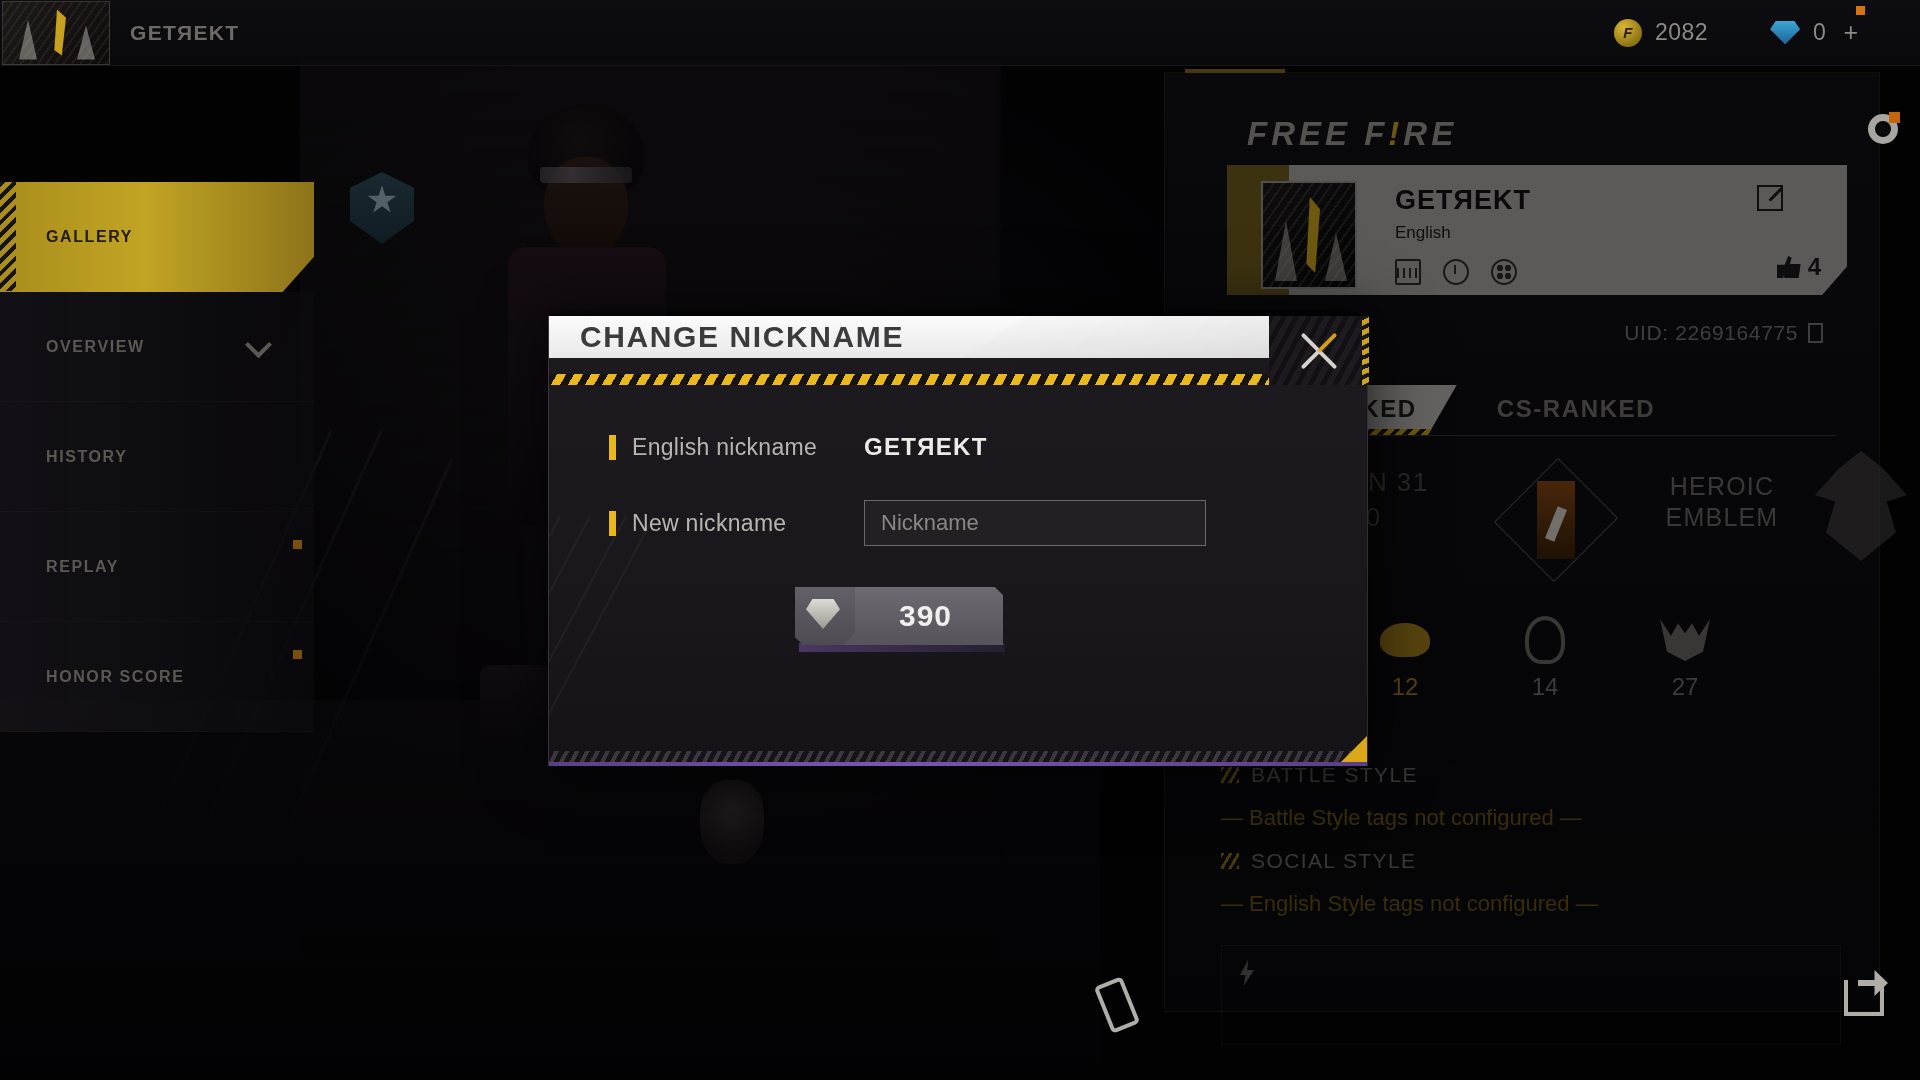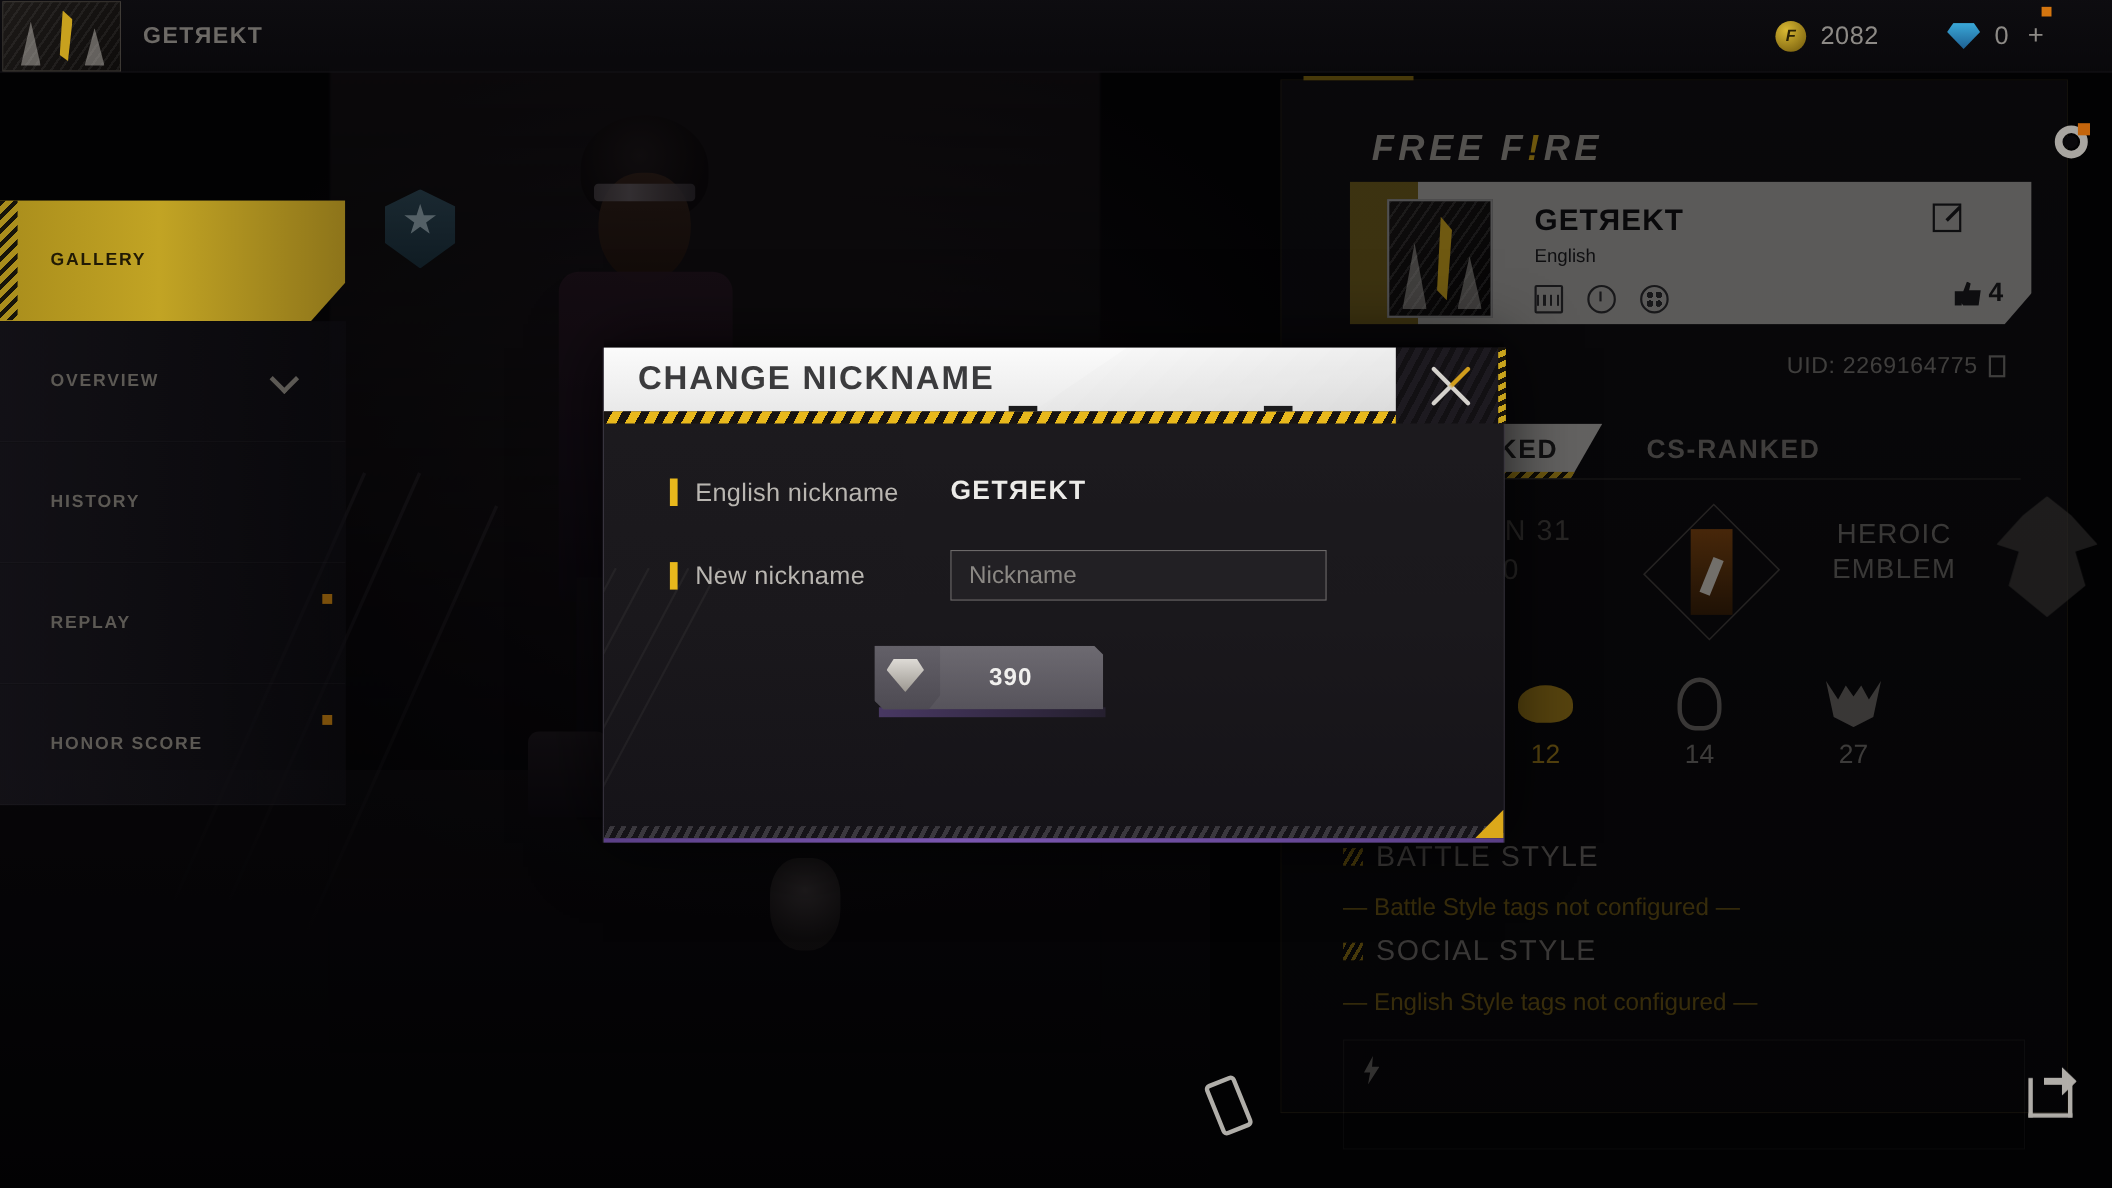--- a/index.html
+++ b/index.html
@@ -341,21 +341,21 @@
     background: radial-gradient(circle 5px at 5px 5px,#1a1a1c 99%,transparent),
                 radial-gradient(circle 5px at 23px 5px,#1a1a1c 99%,transparent); }
   .g-hat { width:50px; height:34px; background:#a6821a; border-radius:50% 50% 40% 40%; }
   .g-helm { width:40px; height:48px; border:4px solid #6e6b67; border-radius:50% 50% 40% 40%; }
   .g-demon { width:50px; height:42px; background:#6e6b67;
     clip-path: polygon(0 0,22% 40%,36% 10%,50% 34%,64% 10%,78% 40%,100% 0,86% 78%,50% 100%,14% 78%); }
 
   .style-sec { position:absolute; left:56px; width:620px; }
   .style-sec.a { top:690px; }
   .style-sec.b { top:776px; }
-  .style-head { display:flex; align-items:center; gap:12px; color:#6e6b67; font-size:26px; letter-spacing:1.4px; }
+  .style-head { display:flex; align-items:center; gap:12px; color:#6e6b67; font-size:21px; letter-spacing:1.4px; }
   .style-slash { width:18px; height:16px;
     background: repeating-linear-gradient(120deg,#8a6e12 0 3px,transparent 3px 7px); }
   .style-body { margin-top:18px; color:#6a5514; font-size:22px; }
   .bonus-box {
     position:absolute; left:56px; top:872px; width:620px; height:100px;
     border:1px solid rgba(150,145,140,.13);
   }
   .bonus-bolt {
     position:absolute; left:18px; top:14px; width:14px; height:26px; background:#9b9892;
     clip-path: polygon(58% 0,0 58%,40% 58%,26% 100%,100% 38%,52% 38%);
@@ -383,21 +383,21 @@
     box-shadow: 0 0 60px rgba(0,0,0,.75);
   }
   .modal-deco-lines {
     position:absolute; left:0; top:200px; width:260px; height:250px; overflow:hidden; pointer-events:none;
   }
   .modal-deco-lines i {
     position:absolute; width:2px; height:250px; background:rgba(210,200,180,.06);
     transform:rotate(28deg); transform-origin: top left;
   }
   .modal-header {
-    position:absolute; left:0; top:0; width:720px; height:58px;
+    position:absolute; left:0; top:0; width:720px; height:42px;
     background: linear-gradient(180deg,#fbfbfb,#e9e9e9);
     display:flex; align-items:center;
   }
   .modal-facet {
     position:absolute; right:0; top:0; width:330px; height:58px;
     background: linear-gradient(135deg, rgba(0,0,0,0) 0%, rgba(0,0,0,.06) 100%);
     clip-path: polygon(26% 0, 100% 0, 100% 100%, 0 100%);
     border-left:1px solid rgba(120,120,120,.35);
     pointer-events:none;
   }
@@ -453,21 +453,21 @@
     position:absolute; left:-4px; top:-5px; width:64px; height:64px;
     background: linear-gradient(180deg,#65626a,#4d4a52);
     clip-path: polygon(0 0,100% 0,100% 78%,82% 100%,0 100%);
     display:flex; align-items:center; justify-content:center;
   }
   .cost-dia {
     width:34px; height:30px;
     background: linear-gradient(180deg,#dedbd6,#9c9891);
     clip-path: polygon(50% 100%, 0 34%, 19% 0, 81% 0, 100% 34%);
   }
-  .cost-val { margin-left:104px; color:#f1f0ee; font-size:22px; font-weight:700; letter-spacing:1px; }
+  .cost-val { margin-left:104px; color:#f1f0ee; font-size:30px; font-weight:700; letter-spacing:1px; }
   .cost-shadow {
     position:absolute; left:250px; top:258px; width:206px; height:9px;
     background: linear-gradient(90deg, rgba(120,90,170,.5), rgba(90,70,130,.2));
   }
 
   .modal-footer-hatch {
     position:absolute; left:0; bottom:4px; width:100%; height:11px;
     background: repeating-linear-gradient(118deg, rgba(0,0,0,0) 0 5px, rgba(190,185,195,.22) 5px 9px);
   }
   .modal-footer-line {

